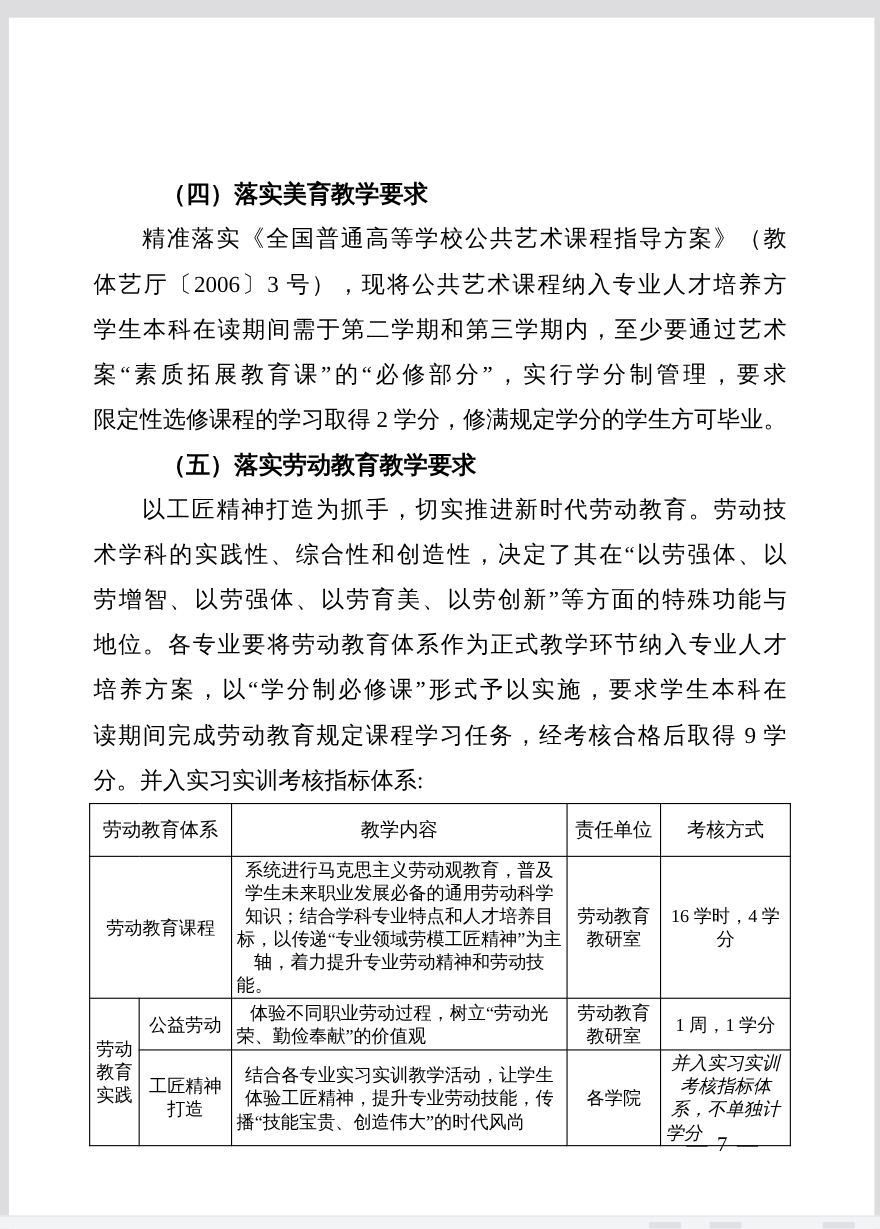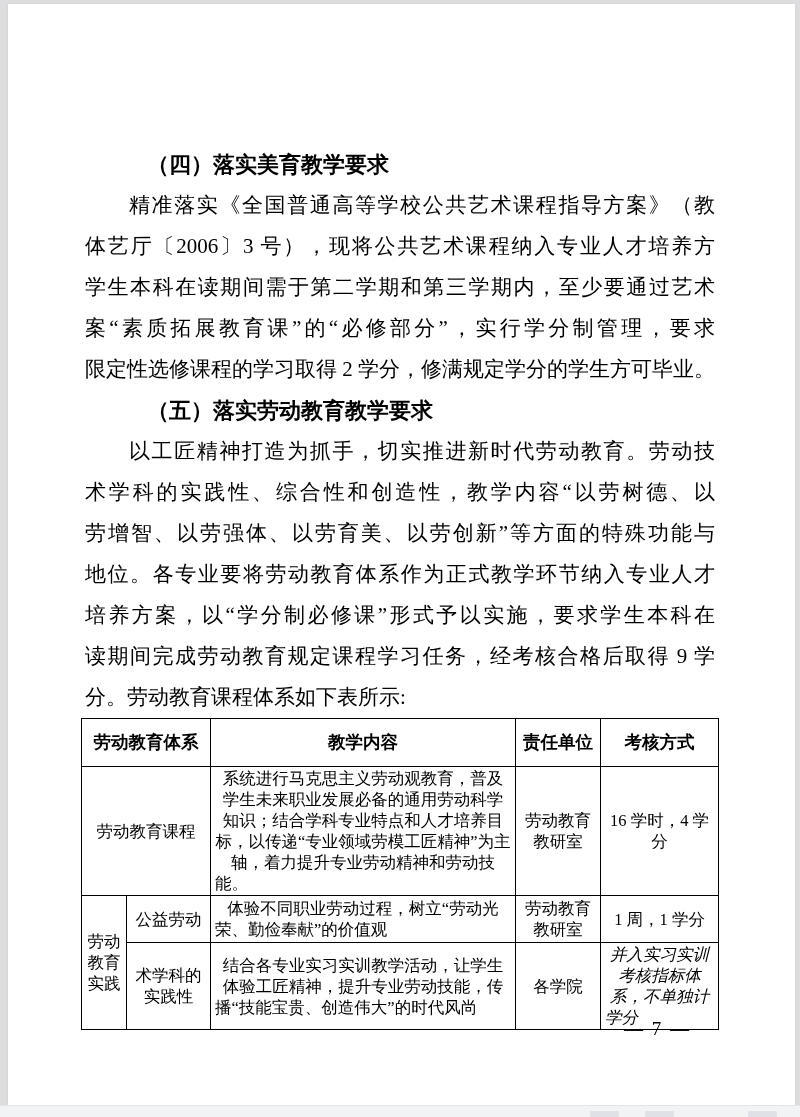--- a/index.html
+++ b/index.html
@@ -4,21 +4,21 @@
 <style>
   html,body { margin:0; padding:0; }
   body {
     width:800px; height:1117px;
     background:#dddde0;
     font-family:"Liberation Serif","DejaVu Serif",serif;
     overflow:hidden; position:relative;
   }
   .viewport { position:absolute; inset:0; }
   .page {
-    position:absolute; left:8px; top:4px;
+    position:absolute; left:8px; top:16px;
     width:787px; height:1102px;
     background:#ffffff;
     box-shadow:0 0 2px rgba(0,0,0,0.08);
   }
   .content {
     position:absolute; top:140px; left:77px; width:630px;
     color:#000;
   }
   .line {
     font-size:21px; height:41px; line-height:41px;
@@ -39,21 +39,21 @@
     table-layout:fixed;
     font-size:16.5px; color:#000;
   }
   table.labor th, table.labor td {
     border:1.5px solid #000;
     padding:1px 4px;
     text-align:center; vertical-align:middle;
     line-height:21px;
     overflow:hidden;
   }
-  table.labor th { font-size:17.5px; font-weight:bold;margin-top:34px; }
+  table.labor th { font-size:17.5px; font-weight:normal;margin-top:34px; }
   tr.r-head { height:48px; }
   tr.r-course { height:104px; }
   tr.r-public { height:47px; }
   tr.r-craft { height:61px; }
   td.cnt {
     text-align:justify; text-align-last:left;
     padding:2px 6px;
   }
   td.asmt-left { text-align:left; text-align-last:left; padding:2px 5px;font-style:italic; }
 
@@ -82,26 +82,26 @@
 
     <div class="content">
       <div class="line l-h">（四）落实美育教学要求</div>
       <div class="line l-i">精准落实《全国普通高等学校公共艺术课程指导方案》（教</div>
       <div class="line">体艺厅〔2006〕3 号），现将公共艺术课程纳入专业人才培养方</div>
       <div class="line">学生本科在读期间需于第二学期和第三学期内，至少要通过艺术</div>
       <div class="line">案“素质拓展教育课”的“必修部分”，实行学分制管理，要求</div>
       <div class="line">限定性选修课程的学习取得 2 学分，修满规定学分的学生方可毕业。</div>
       <div class="line l-h">（五）落实劳动教育教学要求</div>
       <div class="line l-i">以工匠精神打造为抓手，切实推进新时代劳动教育。劳动技</div>
-      <div class="line">术学科的实践性、综合性和创造性，教学内容“以劳树德、以</div>
+      <div class="line">术学科的实践性、综合性和创造性，决定了其在“以劳强体、以</div>
       <div class="line">劳增智、以劳强体、以劳育美、以劳创新”等方面的特殊功能与</div>
       <div class="line">地位。各专业要将劳动教育体系作为正式教学环节纳入专业人才</div>
       <div class="line">培养方案，以“学分制必修课”形式予以实施，要求学生本科在</div>
       <div class="line">读期间完成劳动教育规定课程学习任务，经考核合格后取得 9 学</div>
-      <div class="line l-e">分。劳动教育课程体系如下表所示:</div>
+      <div class="line l-e">分。并入实习实训考核指标体系:</div>
     </div>
 
     <table class="labor">
       <colgroup>
         <col style="width:45px">
         <col style="width:84px">
         <col style="width:305px">
         <col style="width:85px">
         <col style="width:118px">
       </colgroup>
@@ -119,21 +119,21 @@
         <td>16 学时，4 学分</td>
       </tr>
       <tr class="r-public">
         <td rowspan="2">劳动教育实践</td>
         <td>公益劳动</td>
         <td class="cnt">体验不同职业劳动过程，树立“劳动光荣、勤俭奉献”的价值观</td>
         <td>劳动教育教研室</td>
         <td>1 周，1 学分</td>
       </tr>
       <tr class="r-craft">
-        <td>术学科的实践性</td>
+        <td>工匠精神打造</td>
         <td class="cnt">结合各专业实习实训教学活动，让学生体验工匠精神，提升专业劳动技能，传播“技能宝贵、创造伟大”的时代风尚</td>
         <td>各学院</td>
         <td class="asmt-left">并入实习实训考核指标体系，不单独计学分</td>
       </tr>
     </tbody>
       </table>
 
     <div class="pagenum">— 7 —</div>
   </div>
 

